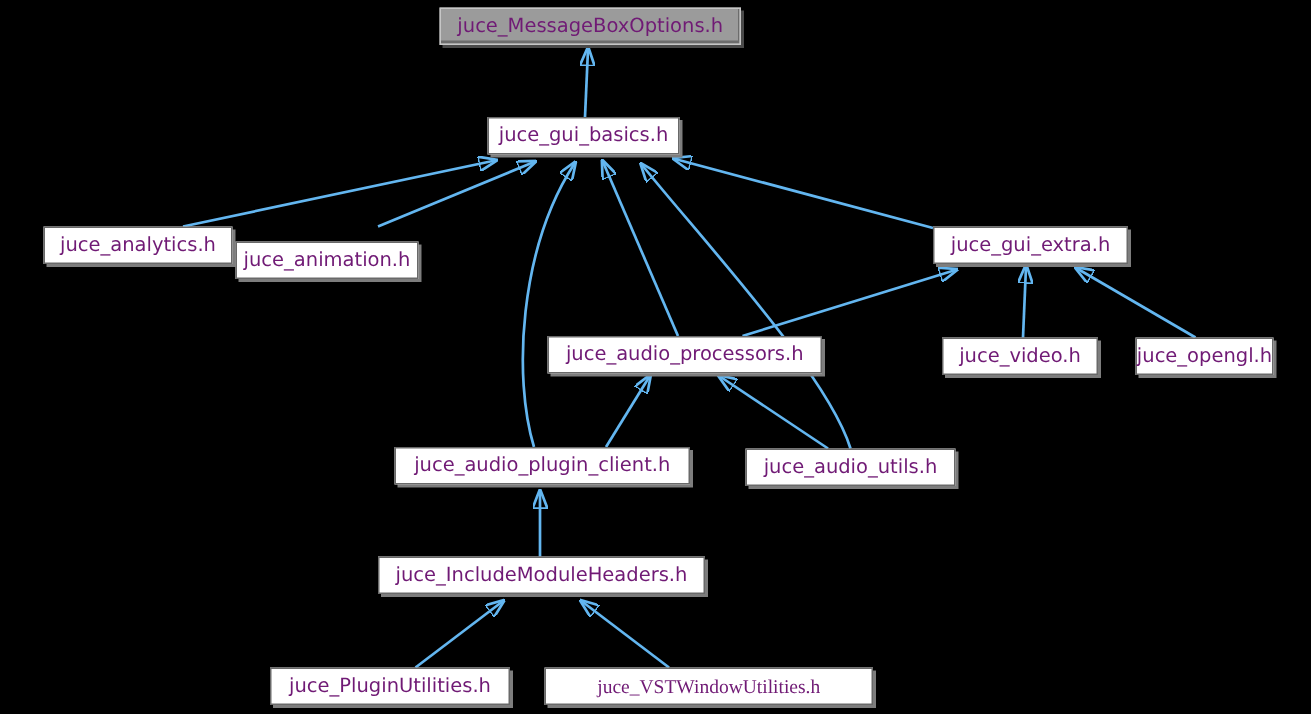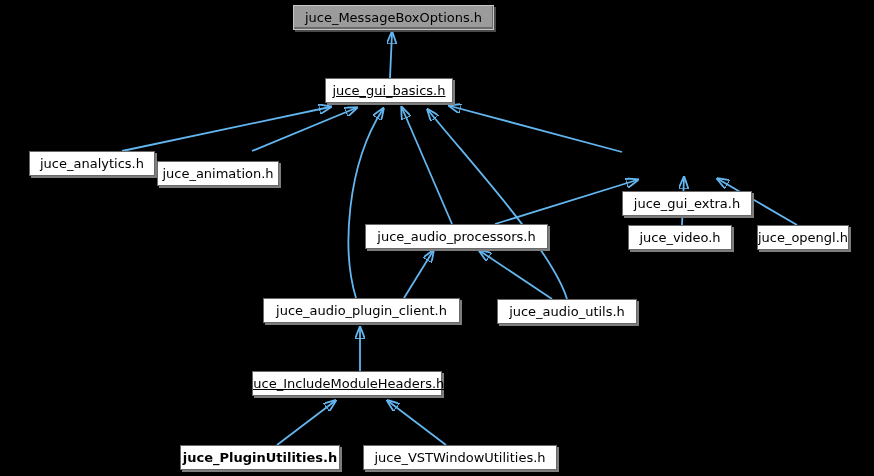--- a/index.html
+++ b/index.html
@@ -14,44 +14,44 @@
   #edges path{stroke:#63b6f0;stroke-width:1.8;fill:none;}
   #arrowhead-shape{fill:#63b6f0;}
   .node{
     position:absolute;
     height:25px;
     box-sizing:border-box;
     display:flex;align-items:center;justify-content:center;
     background:#ffffff;
     border:1px solid #696969;
     box-shadow:2px 2px 0 #7d7d7d;
-    color:#000000;
+    color:#701a75;
     font-size:13px;
     white-space:nowrap;
     line-height:1;
   }
   .node.main{
     background:#9b9b9b;
     border:1px solid #c6c6c6;
     box-shadow:inset -1px -2px 0 rgba(0,0,0,0.30), 2px 2px 0 #4a4a4a;
   }
   
   .n-msgbox            {left:293px;top:5px;  width:201px;}
-  .n-gui-basics        {left:325px;top:78px; width:128px;text-decoration:underline;}
+  .n-gui-basics        {left:325px;top:78px; width:128px;}
   .n-analytics         {left:4px;  top:151px;width:126px;margin-left:25px;}
   .n-animation         {left:157px;top:161px;width:122px;}
-  .n-gui-extra         {left:622px;top:151px;width:130px;margin-top:40px;}
+  .n-gui-extra         {left:622px;top:151px;width:130px;}
   .n-audio-processors  {left:365px;top:224px;width:183px;}
   .n-video             {left:628px;top:225px;width:104px;}
   .n-opengl            {left:757px;top:225px;width:92px;}
   .n-plugin-client     {left:263px;top:298px;width:197px;text-align:center;}
   .n-audio-utils       {left:497px;top:299px;width:140px;}
-  .n-imh               {left:252px;top:371px;width:190px;text-decoration:underline;}
-  .n-plugin-utilities  {left:180px;top:445px;width:160px;font-weight:bold;}
-  .n-vst-window        {left:363px;top:445px;width:194px;}
+  .n-imh               {left:252px;top:371px;width:218px;}
+  .n-plugin-utilities  {left:180px;top:445px;width:160px;}
+  .n-vst-window        {left:363px;top:445px;width:219px;font-family:Liberation Serif, serif;}
 </style>
 </head>
 <body>
 
 <div id="canvas">
 
   <svg id="edges" width="874" height="476" viewBox="0 0 874 476">
     <defs>
       <marker id="arrow" viewBox="0 0 13 10" refX="11" refY="5" markerWidth="13" markerHeight="10" markerUnits="userSpaceOnUse" orient="auto">
         <path id="arrowhead-shape" d="M0,0 L13,5 L0,10 Z"></path>

